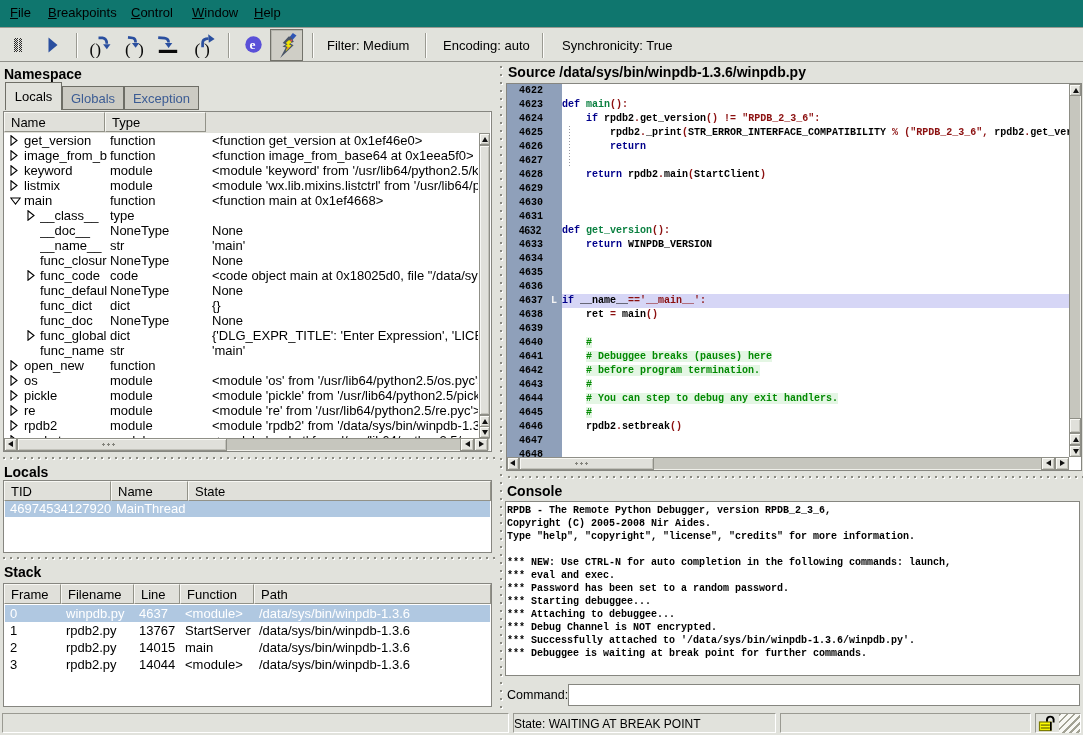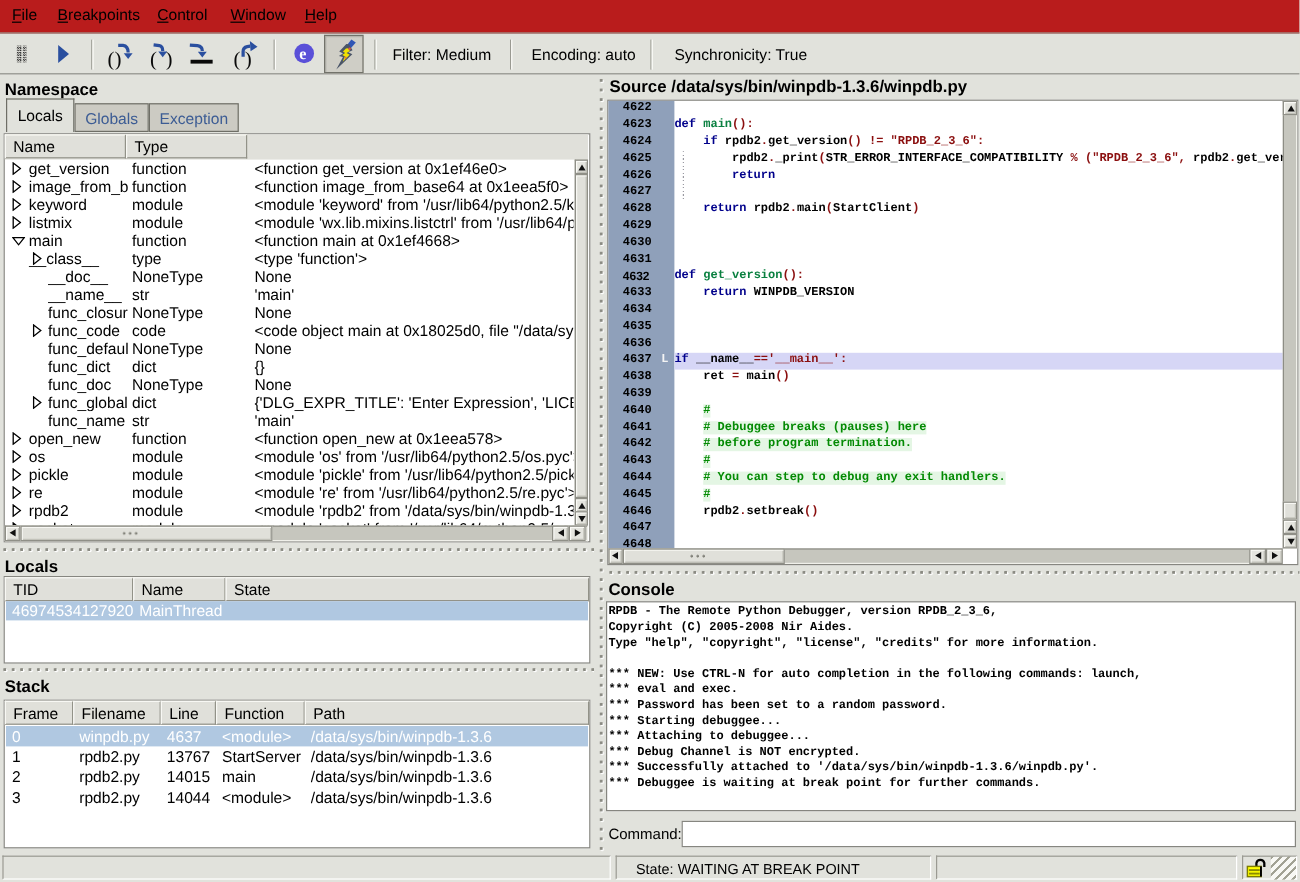--- a/index.html
+++ b/index.html
@@ -20,21 +20,21 @@
 .tri{position:absolute;width:0;height:0}
 
 .lst{position:absolute;background:#fff;border:1px solid #868680}
 .row{position:absolute;left:1px;right:1px;height:15px;line-height:15px;white-space:nowrap;overflow:hidden}
 .sel{background:#b0c8e1;color:#fff}
 .cell{position:absolute;top:0;height:100%;overflow:hidden;white-space:nowrap}
 .ptitle{position:absolute;font-weight:bold;font-size:14px}
 </style></head>
 <body>
 
-<div class="abs" style="left:0;top:0;width:1083px;height:28px;background:#b91c1c;border-bottom:1px solid #9a9a92">
+<div class="abs" style="left:0;top:0;width:1083px;height:28px;background:#0f766e;border-bottom:1px solid #9a9a92">
   <div class="abs" style="left:10px;top:5px"><span style="text-decoration:underline">F</span>ile</div>
   <div class="abs" style="left:48px;top:5px"><span style="text-decoration:underline">B</span>reakpoints</div>
   <div class="abs" style="left:131px;top:5px"><span style="text-decoration:underline">C</span>ontrol</div>
   <div class="abs" style="left:192px;top:5px"><span style="text-decoration:underline">W</span>indow</div>
   <div class="abs" style="left:254px;top:5px"><span style="text-decoration:underline">H</span>elp</div>
 </div>
 
 <div id="toolbar" class="abs" style="left:0;top:29px;width:1083px;height:33px;background:#e1e2dc;border-bottom:1px solid #90908a">
 
   <div class="abs" style="left:14px;top:9px;width:3.5px;height:14px;background-image:conic-gradient(#2a2a2a 25%,#e0e0da 0 50%,#2a2a2a 0 75%,#e0e0da 0);background-size:2px 2px"></div>
@@ -159,23 +159,22 @@
         <div class="cell" style="left:19px;width:83px">main</div>
         <div class="cell" style="left:105px;width:97px">function</div>
         <div class="cell" style="left:207px;width:268px">&lt;function main at 0x1ef4668&gt;</div>
       </div>
       <div class="row" style="top:75px">
         <span style="position:absolute;left:22px;top:0;width:11px;height:15px">
           <svg width="8" height="11" viewBox="0 0 8 11" style="position:absolute;top:2px">
             <polygon points="1,0.8 7,5.5 1,10.2" fill="none" stroke="#000" stroke-width="1.1"></polygon>
           </svg>
         </span>
-        <div class="cell" style="left:19px;width:67px">__class__</div>
+        <div class="cell" style="left:35px;width:67px">__class__</div>
         <div class="cell" style="left:105px;width:97px">type</div>
-        <div class="cell" style="left:207px;width:268px">&lt;type 'function'&gt;</div>
       </div>
       <div class="row" style="top:90px">
         <div class="cell" style="left:35px;width:67px">__doc__</div>
         <div class="cell" style="left:105px;width:97px">NoneType</div>
         <div class="cell" style="left:207px;width:268px">None</div>
       </div>
       <div class="row" style="top:105px">
         <div class="cell" style="left:35px;width:67px">__name__</div>
         <div class="cell" style="left:105px;width:97px">str</div>
         <div class="cell" style="left:207px;width:268px">'main'</div>
@@ -226,21 +225,20 @@
         <div class="cell" style="left:207px;width:268px">'main'</div>
       </div>
       <div class="row" style="top:225px">
         <span style="position:absolute;left:5px;top:0;width:11px;height:15px">
           <svg width="8" height="11" viewBox="0 0 8 11" style="position:absolute;top:2px">
             <polygon points="1,0.8 7,5.5 1,10.2" fill="none" stroke="#000" stroke-width="1.1"></polygon>
           </svg>
         </span>
         <div class="cell" style="left:19px;width:83px">open_new</div>
         <div class="cell" style="left:105px;width:97px">function</div>
-        <div class="cell" style="left:207px;width:268px">&lt;function open_new at 0x1eea578&gt;</div>
       </div>
       <div class="row" style="top:240px">
         <span style="position:absolute;left:5px;top:0;width:11px;height:15px">
           <svg width="8" height="11" viewBox="0 0 8 11" style="position:absolute;top:2px">
             <polygon points="1,0.8 7,5.5 1,10.2" fill="none" stroke="#000" stroke-width="1.1"></polygon>
           </svg>
         </span>
         <div class="cell" style="left:19px;width:83px">os</div>
         <div class="cell" style="left:105px;width:97px">module</div>
         <div class="cell" style="left:207px;width:268px">&lt;module 'os' from '/usr/lib64/python2.5/os.pyc'&gt;</div>
@@ -453,21 +451,21 @@
 *** Starting debuggee...
 *** Attaching to debuggee...
 *** Debug Channel is NOT encrypted.
 *** Successfully attached to '/data/sys/bin/winpdb-1.3.6/winpdb.py'.
 *** Debuggee is waiting at break point for further commands.</div>
 <div class="abs" style="left:507px;top:688px;font-size:12.5px">Command:</div>
 <div class="abs" style="left:568px;top:684px;width:512px;height:22px;background:#fff;border:1px solid #868680"></div>
 
 <div class="abs" style="left:0;top:710px;width:1083px;height:25px;background:#e1e2dc">
   <div class="abs sunk" style="left:2px;top:3px;width:507px;height:20px"></div>
-  <div class="abs sunk" style="left:513px;top:3px;width:263px;height:20px;padding:3px 0 0 16px;font-size:12px">State: WAITING AT BREAK POINT</div>
+  <div class="abs sunk" style="left:513px;top:3px;width:263px;height:20px;padding:3px 0 0 0;font-size:12px">State: WAITING AT BREAK POINT</div>
   <div class="abs sunk" style="left:780px;top:3px;width:251px;height:20px"></div>
   <div class="abs sunk" style="left:1035px;top:3px;width:46px;height:20px"></div>
   <svg class="abs" style="left:1038px;top:2px" width="19" height="20" viewBox="0 0 19 20">
     <path d="M 9 11 V 7.2 A 3.4 3.4 0 0 1 15.6 7.2 V 10.5" fill="none" stroke="#000" stroke-width="1.9"></path>
     <rect x="1.5" y="10" width="11.5" height="8.5" fill="#ffff00" stroke="#7d7d00" stroke-width="1.2"></rect>
     <rect x="2.8" y="12.3" width="9" height="1.6" fill="#8a8a00"></rect>
     <rect x="2.8" y="15.2" width="9" height="1.6" fill="#8a8a00"></rect>
     <rect x="12" y="10" width="1.6" height="8.5" fill="#000"></rect>
   </svg>
   <div class="abs" style="left:1059px;top:4px;width:21px;height:19px;background:repeating-linear-gradient(135deg,#a2a294 0 2px,#f8f8f4 2px 5px)"></div>

